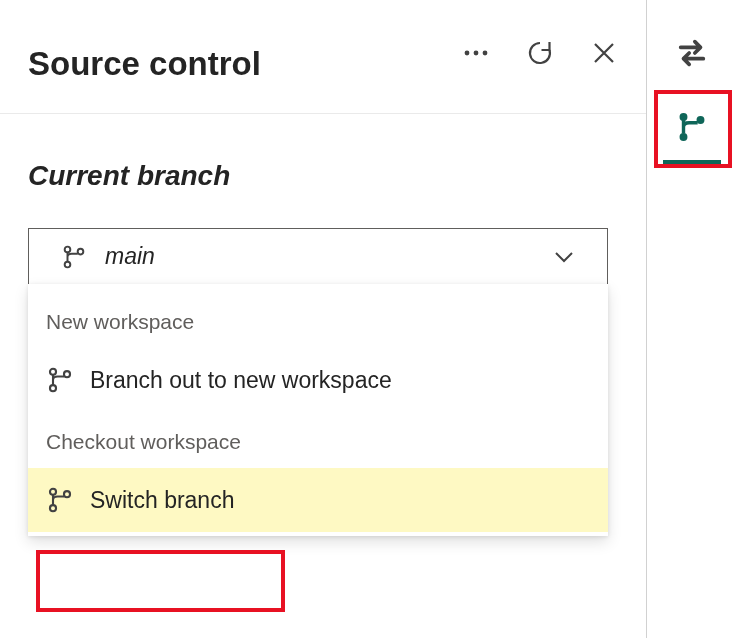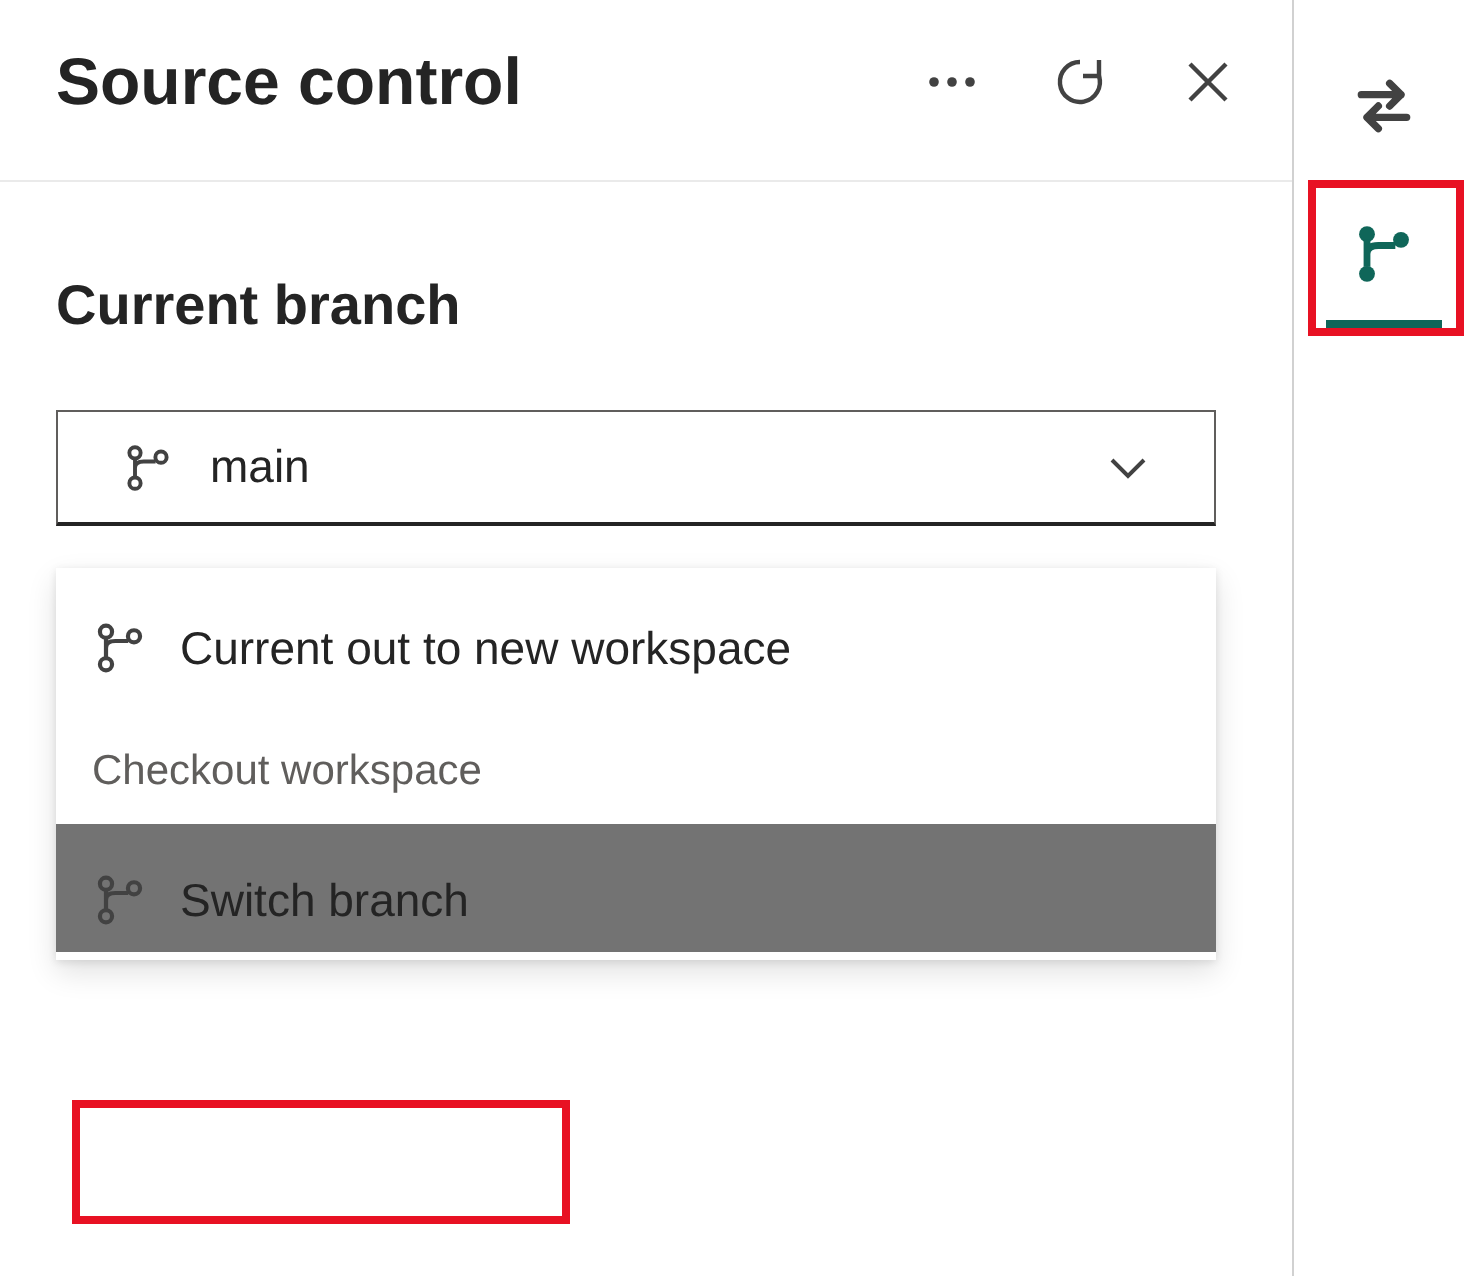--- a/index.html
+++ b/index.html
@@ -24,38 +24,40 @@
       display: flex;
       align-items: center;
       padding: 22px 28px 30px 28px;
       border-bottom: 1px solid #eaeaea;
     }
     .header-title {
       font-size: 33px;
       font-weight: 600;
       flex: 1;
       color: #242424;
+      margin-top: 23px;
     }
     .header-actions {
       display: flex;
       gap: 36px;
       align-items: center;
     }
     .icon-btn {
       width: 28px;
       height: 28px;
       display: flex;
       align-items: center;
       justify-content: center;
       cursor: pointer;
       color: #424242;
     }
     .icon-btn svg { display: block; }
     .content {
       padding: 46px 28px 0 28px;
+      font-style: italic;
     }
     .section-label {
       font-size: 28px;
       font-weight: 600;
       color: #242424;
       margin-bottom: 36px;
     }
     .branch-select {
       width: 580px;
       height: 58px;
@@ -101,21 +103,21 @@
       display: flex;
       align-items: center;
       padding: 12px 18px;
       gap: 16px;
       cursor: pointer;
       font-size: 23px;
       color: #242424;
       height: 64px;
     }
     .dd-item svg { flex-shrink: 0; }
-    .dd-item.hover { background: #737373; align-items: flex-end; }
+    .dd-item.hover { background: #fef9c3; }
     .highlight-box {
       position: absolute;
       border: 4px solid #e81123;
       pointer-events: none;
     }
     .highlight-switch {
       left: 36px;
       top: 550px;
       width: 249px;
       height: 62px;
@@ -194,28 +196,29 @@
         <path d="M6 7.5 L6 16.5 M6 12 Q6 9 10 9 L15.5 9" fill="none" stroke="#424242" stroke-width="1.8"></path>
       </svg>
       <div class="branch-value">main</div>
       <svg class="chevron" width="22" height="22" viewBox="0 0 22 22">
           <path d="M3 7 L11 15 L19 7" fill="none" stroke="#424242" stroke-width="2"></path>
         </svg>
     </div>
   </div>
 
   <div class="dropdown">
+    <div class="dd-group-label">New workspace</div>
     <div class="dd-item">
       <svg width="28" height="28" viewBox="0 0 24 24">
         <circle cx="6" cy="5" r="2.6" fill="none" stroke="#424242" stroke-width="1.8"></circle>
         <circle cx="6" cy="19" r="2.6" fill="none" stroke="#424242" stroke-width="1.8"></circle>
         <circle cx="18" cy="7" r="2.6" fill="none" stroke="#424242" stroke-width="1.8"></circle>
         <path d="M6 7.5 L6 16.5 M6 12 Q6 9 10 9 L15.5 9" fill="none" stroke="#424242" stroke-width="1.8"></path>
       </svg>
-      <span>Current out to new workspace</span>
+      <span>Branch out to new workspace</span>
     </div>
 
     <div class="dd-group-label">Checkout workspace</div>
     <div class="dd-item hover">
       <svg width="28" height="28" viewBox="0 0 24 24">
         <circle cx="6" cy="5" r="2.6" fill="none" stroke="#424242" stroke-width="1.8"></circle>
         <circle cx="6" cy="19" r="2.6" fill="none" stroke="#424242" stroke-width="1.8"></circle>
         <circle cx="18" cy="7" r="2.6" fill="none" stroke="#424242" stroke-width="1.8"></circle>
         <path d="M6 7.5 L6 16.5 M6 12 Q6 9 10 9 L15.5 9" fill="none" stroke="#424242" stroke-width="1.8"></path>
       </svg>

